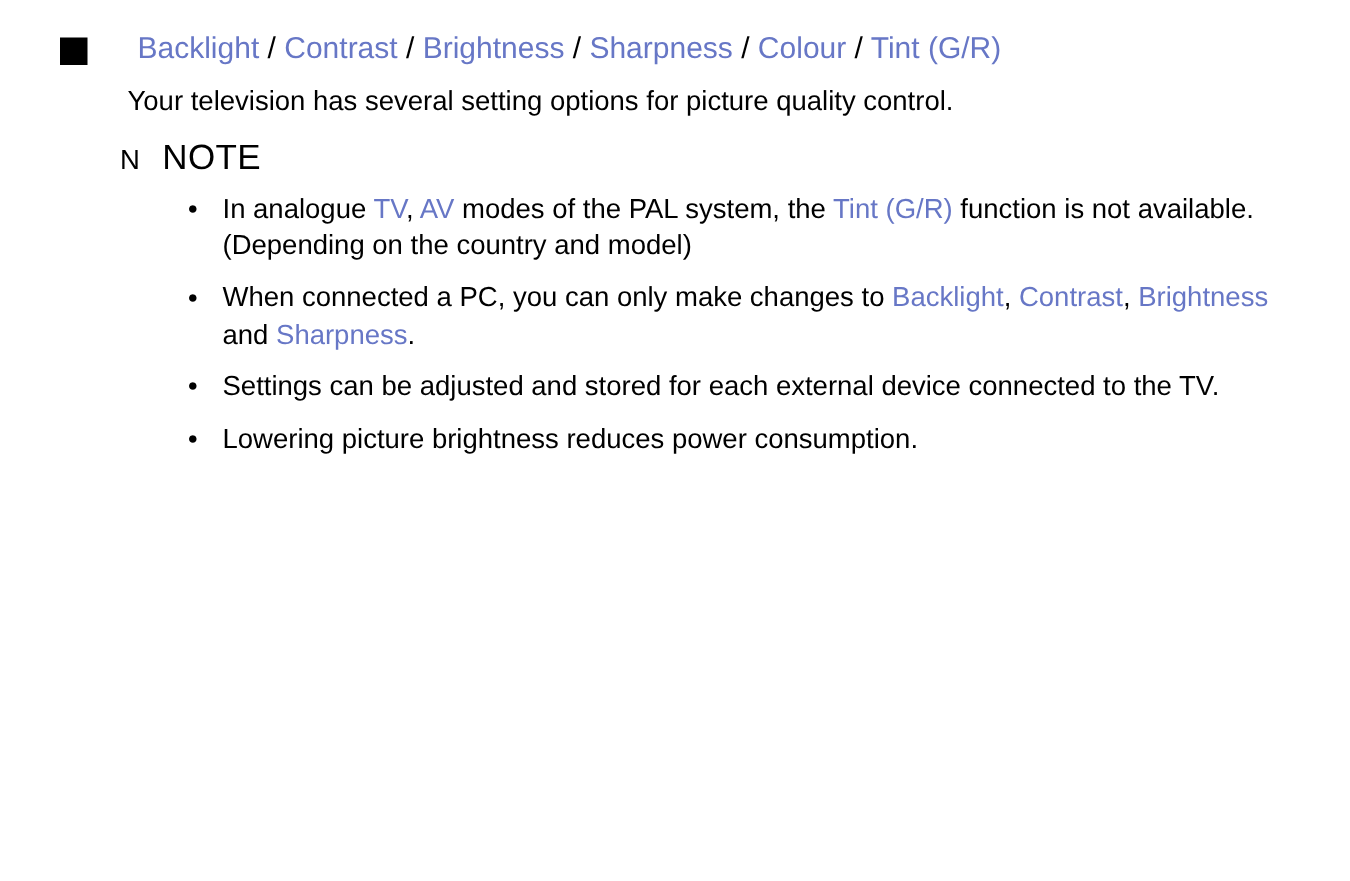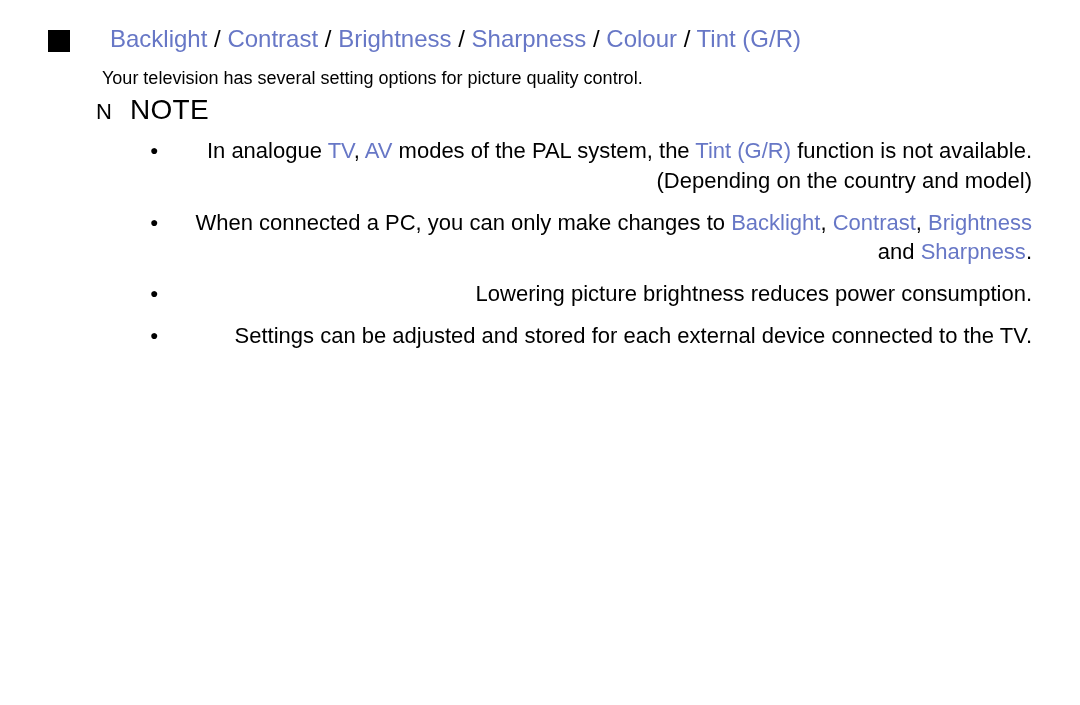--- a/index.html
+++ b/index.html
@@ -58,23 +58,23 @@
     line-height: 1.25;
     color: #000000;
     font-weight: 300;
   }
   .h2 .accent { color: #6777c6; }
   .h2 .sep { color: #000000; }
   .body-indent {
     padding-left: 54px;
   }
   .intro {
-    font-size: 18px;
+    font-size: 22px;
     line-height: 1.35;
-    margin-bottom: 4px;
+    margin-bottom: 14px;
   }
   .note-row {
     display: flex;
     align-items: baseline;
     gap: 18px;
     margin-left: -6px;
     margin-bottom: 10px;
     font-size: 22px;
   }
   .note-n {
@@ -90,21 +90,20 @@
     list-style: none;
     padding: 0;
     margin: 0 0 0 48px;
   }
   ul.notes > li {
     position: relative;
     padding-left: 28px;
     font-size: 22px;
     line-height: 1.35;
     margin-bottom: 12px;
-    text-align: right;
   }
   ul.notes > li::before {
     content: "●";
     position: absolute;
     left: 0;
     top: 0;
     font-size: 14px;
     line-height: 28px;
     color: #000000;
   }
@@ -126,19 +125,19 @@
       <div class="intro">Your television has several setting options for picture quality control.</div>
 
       <div class="note-row">
         <span class="note-n">N</span>
         <span class="note-label">NOTE</span>
       </div>
 
       <ul class="notes" id="note-list">
           <li><span>In analogue </span><span class="accent">TV</span><span>, </span><span class="accent">AV</span><span> modes of the PAL system, the </span><span class="accent">Tint (G/R)</span><span> function is not available. (Depending on the country and model)</span></li>
           <li><span>When connected a PC, you can only make changes to </span><span class="accent">Backlight</span><span>, </span><span class="accent">Contrast</span><span>, </span><span class="accent">Brightness</span><span> and </span><span class="accent">Sharpness</span><span>.</span></li>
+          <li><span>Settings can be adjusted and stored for each external device connected to the TV.</span></li>
           <li><span>Lowering picture brightness reduces power consumption.</span></li>
-          <li><span>Settings can be adjusted and stored for each external device connected to the TV.</span></li>
         </ul>
     </div>
   </div>
 
 </div>
 
 </body></html>

